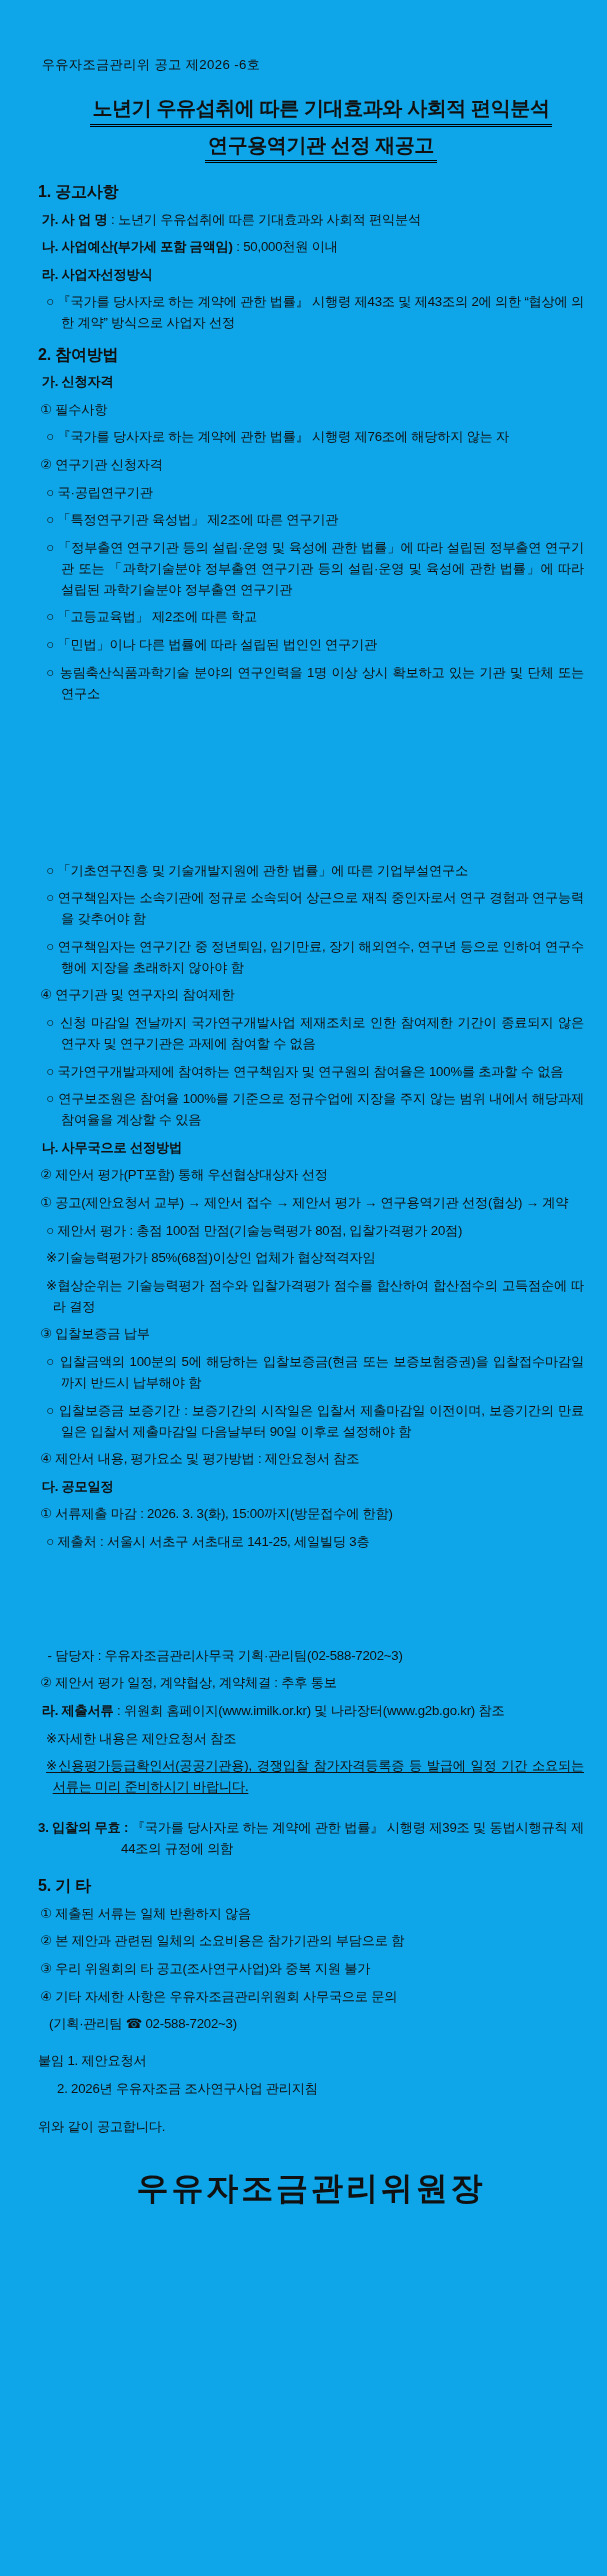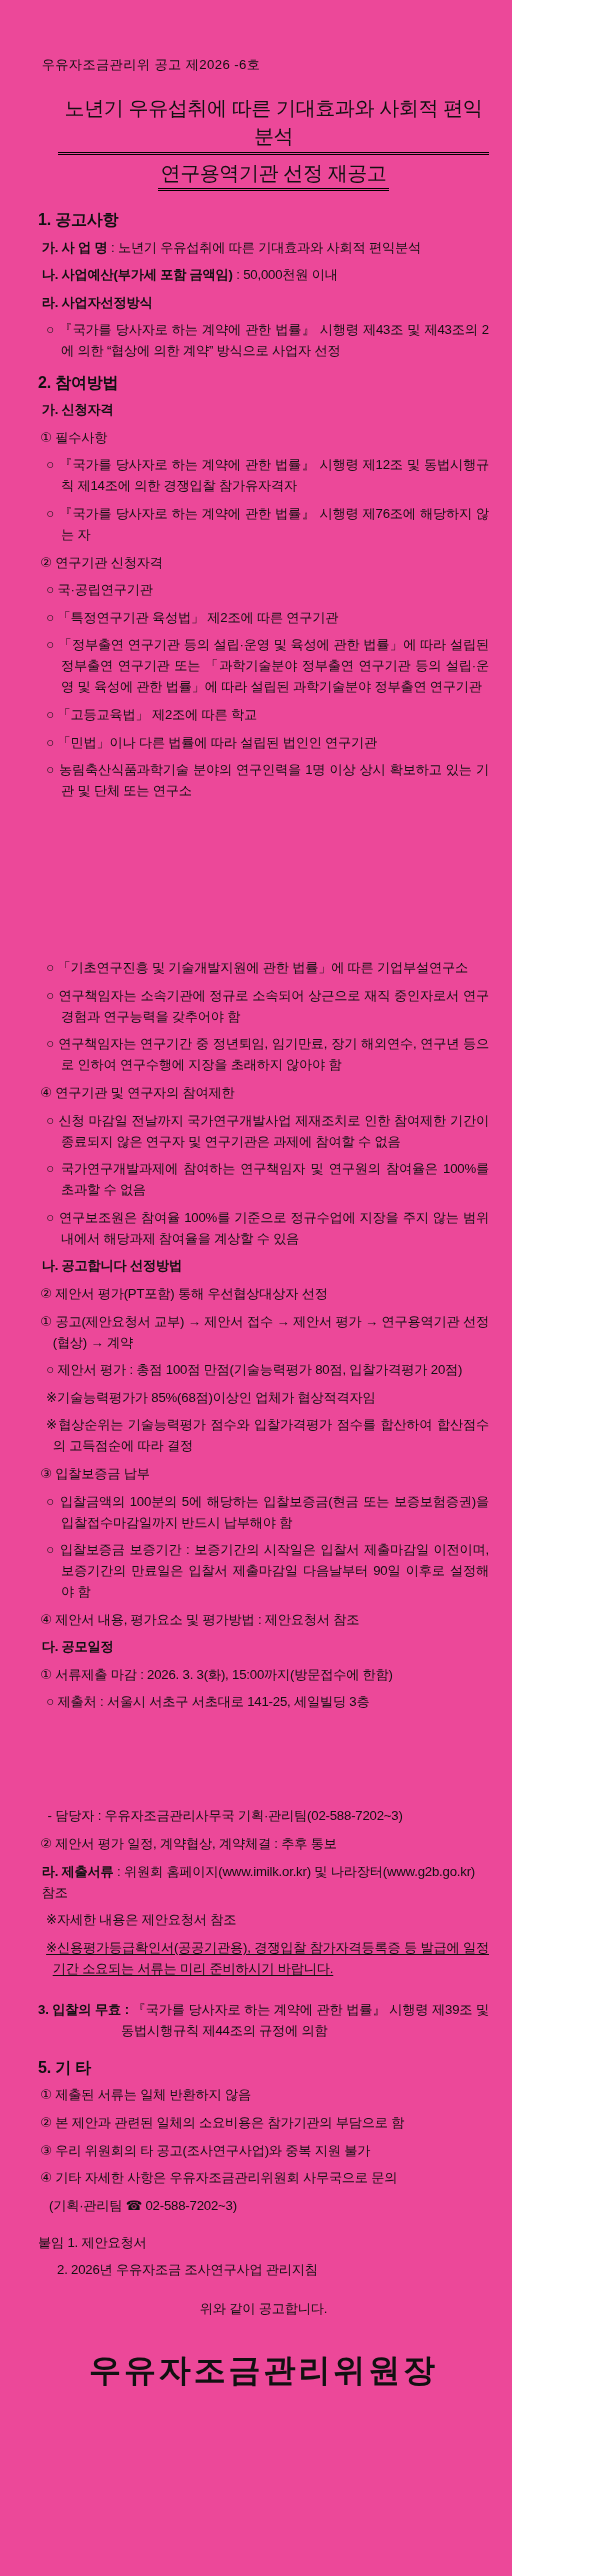--- a/index.html
+++ b/index.html
@@ -1,35 +1,35 @@
 <!DOCTYPE html>
 <html style="font-size:11.8px"><head>
 <meta charset="utf-8">
 <style>
   html,body{margin:0;padding:0;background:#ffffff;}
   #page{
     position:relative;
-    width:512px;height:2576px;
+    width:607px;height:2576px;
     box-sizing:border-box;
-    background:#ec4899;
+    background:#0ea5e9;
     color:#111111;
     font-family:"Liberation Sans","DejaVu Sans",sans-serif;
     padding:54px 23px 0 38px;
     overflow:hidden;
   }
   
   .notice-no{
     font-size:13.2px;line-height:21px;margin:0 0 6.6px 3.7px;
     letter-spacing:0.4px;
   }
   .title-wrap{text-align:center;margin:19px 0 0 0;}
   .title-line{display:block;margin:0 auto 4.4px;}
   .title-line span{
     display:inline-block;
-    font-size:20px;font-weight:normal;line-height:28px;
+    font-size:20px;font-weight:bold;line-height:28px;
     border-bottom:3.7px double #000;
     padding:0 2.9px 1.5px 2.9px;
     letter-spacing:-0.4px;
     margin-left:20px;
   }
   
   .ln{font-size:13.2px;line-height:21px;margin:0 0 6.6px 0;letter-spacing:-0.2px;}
   .h1{font-size:16px;font-weight:bold;padding-left:0;}
   .l1{padding-left:3.7px;}
   .l1 .lbl{font-weight:bold;}
@@ -39,21 +39,21 @@
   .note{padding-left:14.7px;text-indent:-6.6px;text-align:justify;}
   .u{text-decoration:underline;text-underline-offset:2.2px;}
   .dash{padding-left:9.6px;}
   .paren{padding-left:11px;}
   .attach{padding-left:0;}
   .attach2{padding-left:19px;}
   .sec3{padding-left:83px;text-indent:-83px;text-align:justify;}
   .sec3 .lbl{font-weight:bold;}
   .sec4{padding-left:111px;text-indent:-111px;text-align:justify;}
   .sec4 .lbl{font-weight:bold;}
-  .center{text-align:center;padding:0;}
+  .center{text-align:left;padding:0;}
   .date{text-align:center;font-size:14.7px;white-space:pre;letter-spacing:1.5px;}
   .sign{
     text-align:center;font-size:32px;font-weight:bold;
     line-height:44px;letter-spacing:2.9px;
   }
 </style>
 </head>
 <body>
 
 <div id="page">
@@ -70,37 +70,36 @@
 
   <div id="doc-body">
       <p class="ln h1" style="margin-top: 17.6px;">1. 공고사항</p>
       <p class="ln l1"><span class="lbl">가. 사 업 명</span><span> : 노년기 우유섭취에 따른 기대효과와 사회적 편익분석</span></p>
       <p class="ln l1"><span class="lbl">나. 사업예산(부가세 포함 금액임)</span><span> : 50,000천원 이내</span></p>
       <p class="ln l1"><span class="lbl">라. 사업자선정방식</span></p>
       <p class="ln bullet">○ 『국가를 당사자로 하는 계약에 관한 법률』 시행령 제43조 및 제43조의 2에 의한 “협상에 의한 계약” 방식으로 사업자 선정</p>
       <p class="ln h1" style="margin-top: 10.3px;">2. 참여방법</p>
       <p class="ln l1b">가. 신청자격</p>
       <p class="ln num">① 필수사항</p>
-      <p class="ln bullet">○ 『국가를 당사자로 하는 계약에 관한 법률』 시행령 제12조 및 동법시행규칙 제14조에 의한 경쟁입찰 참가유자격자</p>
       <p class="ln bullet">○ 『국가를 당사자로 하는 계약에 관한 법률』 시행령 제76조에 해당하지 않는 자</p>
       <p class="ln num">② 연구기관 신청자격</p>
       <p class="ln bullet">○ 국·공립연구기관</p>
       <p class="ln bullet">○ 「특정연구기관 육성법」 제2조에 따른 연구기관</p>
       <p class="ln bullet">○ 「정부출연 연구기관 등의 설립·운영 및 육성에 관한 법률」에 따라 설립된 정부출연 연구기관 또는 「과학기술분야 정부출연 연구기관 등의 설립·운영 및 육성에 관한 법률」에 따라 설립된 과학기술분야 정부출연 연구기관</p>
       <p class="ln bullet">○ 「고등교육법」 제2조에 따른 학교</p>
       <p class="ln bullet">○ 「민법」이나 다른 법률에 따라 설립된 법인인 연구기관</p>
       <p class="ln bullet">○ 농림축산식품과학기술 분야의 연구인력을 1명 이상 상시 확보하고 있는 기관 및 단체 또는 연구소</p>
       <p class="ln bullet" style="margin-top: 156px;">○ 「기초연구진흥 및 기술개발지원에 관한 법률」에 따른 기업부설연구소</p>
       <p class="ln bullet">○ 연구책임자는 소속기관에 정규로 소속되어 상근으로 재직 중인자로서 연구 경험과 연구능력을 갖추어야 함</p>
       <p class="ln bullet">○ 연구책임자는 연구기간 중 정년퇴임, 임기만료, 장기 해외연수, 연구년 등으로 인하여 연구수행에 지장을 초래하지 않아야 함</p>
       <p class="ln num">④ 연구기관 및 연구자의 참여제한</p>
       <p class="ln bullet">○ 신청 마감일 전날까지 국가연구개발사업 제재조치로 인한 참여제한 기간이 종료되지 않은 연구자 및 연구기관은 과제에 참여할 수 없음</p>
       <p class="ln bullet">○ 국가연구개발과제에 참여하는 연구책임자 및 연구원의 참여율은 100%를 초과할 수 없음</p>
       <p class="ln bullet">○ 연구보조원은 참여율 100%를 기준으로 정규수업에 지장을 주지 않는 범위 내에서 해당과제 참여율을 계상할 수 있음</p>
-      <p class="ln l1b" style="margin-top: 5.9px;">나. 공고합니다 선정방법</p>
+      <p class="ln l1b" style="margin-top: 5.9px;">나. 사무국으로 선정방법</p>
       <p class="ln num">② 제안서 평가(PT포함) 통해 우선협상대상자 선정</p>
       <p class="ln num">① 공고(제안요청서 교부) → 제안서 접수 → 제안서 평가 → 연구용역기관 선정(협상) → 계약</p>
       <p class="ln bullet">○ 제안서 평가 : 총점 100점 만점(기술능력평가 80점, 입찰가격평가 20점)</p>
       <p class="ln note">※기술능력평가가 85%(68점)이상인 업체가 협상적격자임</p>
       <p class="ln note">※협상순위는 기술능력평가 점수와 입찰가격평가 점수를 합산하여 합산점수의 고득점순에 따라 결정</p>
       <p class="ln num" style="margin-top: 5.9px;">③ 입찰보증금 납부</p>
       <p class="ln bullet" style="margin-top: 4px;">○ 입찰금액의 100분의 5에 해당하는 입찰보증금(현금 또는 보증보험증권)을 입찰접수마감일까지 반드시 납부해야 함</p>
       <p class="ln bullet" style="margin-top: 5.9px;">○ 입찰보증금 보증기간 : 보증기간의 시작일은 입찰서 제출마감일 이전이며, 보증기간의 만료일은 입찰서 제출마감일 다음날부터 90일 이후로 설정해야 함</p>
       <p class="ln num" style="margin-top: 5.9px;">④ 제안서 내용, 평가요소 및 평가방법 : 제안요청서 참조</p>
       <p class="ln l1b">다. 공모일정</p>

